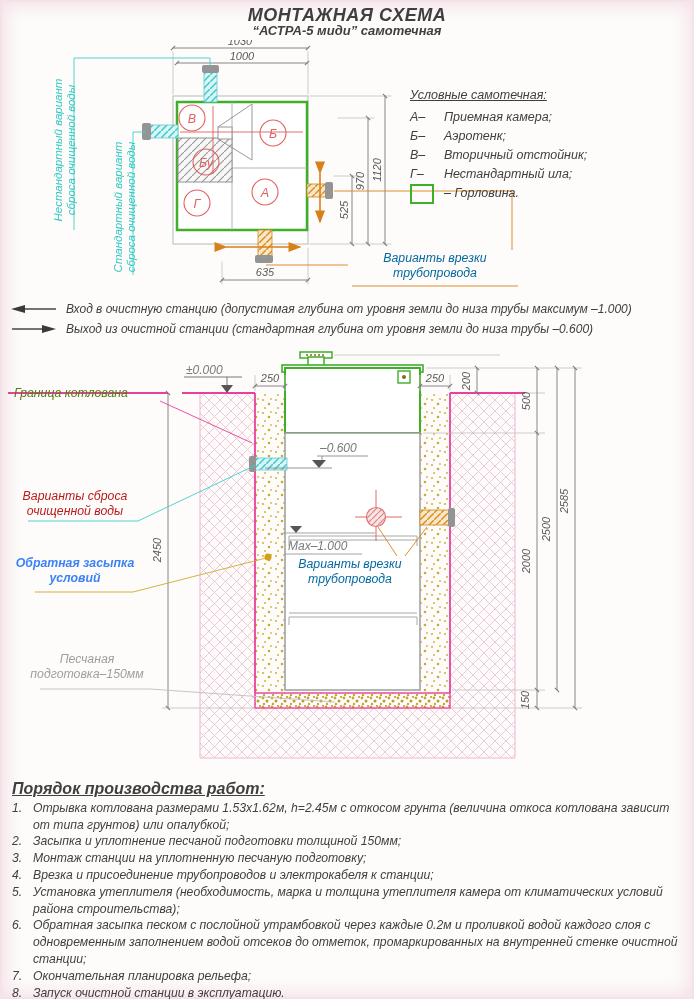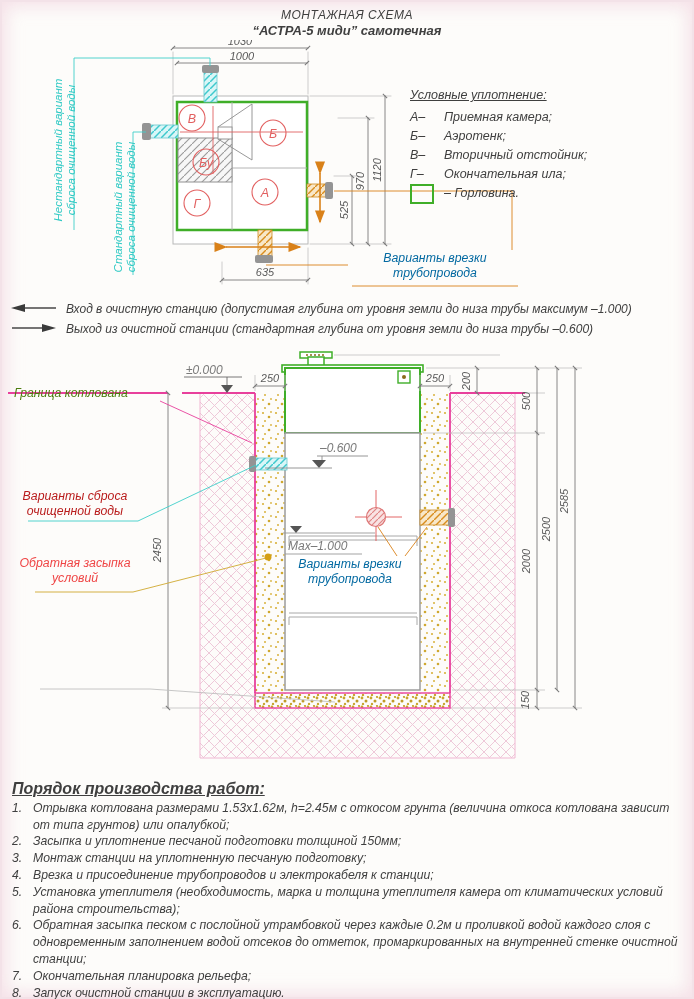--- a/index.html
+++ b/index.html
@@ -1,39 +1,39 @@
 <!DOCTYPE html>
 <html><head>
 <meta charset="utf-8">
 <style>
   html,body{margin:0;padding:0;background:#efe0e5;}
   .page{position:relative;width:694px;height:999px;background:#fdfcfa;overflow:hidden;
         font-family:"Liberation Sans",sans-serif;font-style:italic;color:#3f3f3f;
         box-shadow:inset 0 0 0 2px #f3e2e8, inset 0 0 16px 7px rgba(238,205,218,.55);}
   .abs{position:absolute;}
   .title-block{position:absolute;top:7px;left:0;right:0;text-align:center;line-height:16px;}
-  .title-1{font-size:12px;font-weight:normal;letter-spacing:.5px;}
+  .title-1{font-size:18px;font-weight:bold;letter-spacing:.5px;}
   .title-2{font-size:13px;font-weight:bold;}
   
   .rot-note{position:absolute;width:190px;text-align:center;color:#2fc9c4;font-size:11.5px;line-height:13px;
             transform:rotate(-90deg);transform-origin:center;}
   
   .legend{position:absolute;left:410px;top:88px;font-size:12.5px;}
   .legend-title{text-decoration:underline;margin-bottom:5px;}
   .legend-row{display:flex;align-items:center;height:19px;}
   .legend-key{width:34px;flex:none;}
   .legend-swatch{width:20px;height:16px;border:2px solid #3fae28;margin:2px 10px 0 0;flex:none;}
   
-  .io-row{position:absolute;left:10px;display:flex;font-size:12px;white-space:nowrap;}
+  .io-row{position:absolute;left:10px;display:flex;align-items:center;font-size:12px;white-space:nowrap;}
   .io-text{margin-left:8px;}
   
   .callout{position:absolute;font-size:12.3px;line-height:14.5px;text-align:center;white-space:nowrap;}
   .c-magenta{color:#4d7c0f;}
   .c-cyan{color:#b91c1c;}
-  .c-sand{color:#ef4444;}
+  .c-sand{color:#3b82f6;font-weight:bold;}
   .c-gray{color:#9f9f9f;}
   .c-orange{color:#0369a1;}
   
   .work{position:absolute;left:12px;top:781px;width:672px;font-size:12.2px;line-height:16.8px;}
   .work-title{font-weight:bold;text-decoration:underline;margin-bottom:2px;font-size:16px;}
   .work-row{display:flex;}
   .work-num{width:21px;flex:none;}
   .work-text{flex:1;}
   svg text{font-family:"Liberation Sans",sans-serif;font-style:italic;fill:#5a5a5a;font-size:11px;}
   svg text.lvl{font-size:12px;fill:#7a7a7a;}
@@ -151,36 +151,36 @@
     <div>Стандартный вариант</div>
     <div>сброса очищенной воды</div>
   </div>
 
   <div class="callout c-orange" style="left:348px;top:251px;width:174px">
     <div>Варианты врезки</div>
     <div>трубопровода</div>
   </div>
 
   <div class="legend">
-    <div class="legend-title">Условные уплотнение:</div>
+    <div class="legend-title">Условные самотечная:</div>
     <div class="legend-row">
       <span class="legend-key">А–</span>
       <span>Приемная камера;</span>
     </div>
     <div class="legend-row">
       <span class="legend-key">Б–</span>
       <span>Аэротенк;</span>
     </div>
     <div class="legend-row">
       <span class="legend-key">В–</span>
       <span>Вторичный отстойник;</span>
     </div>
     <div class="legend-row">
       <span class="legend-key">Г–</span>
-      <span>Окончательная ила;</span>
+      <span>Нестандартный ила;</span>
     </div>
     <div class="legend-row">
       <span class="legend-swatch"></span>
       <span>– Горловина.</span>
     </div>
   </div>
 
   <div class="io-row" style="top:302px">
     <svg width="48" height="12">
       <polygon points="1,6 15,2 15,10" fill="#3a3a3a"></polygon>
@@ -351,20 +351,24 @@
 
   <div class="callout c-magenta" style="left:14px;top:386px">Граница котлована</div>
   <div class="callout c-cyan" style="left:8px;top:489px;width:134px">
     <div>Варианты сброса</div>
     <div>очищенной воды</div>
   </div>
   <div class="callout c-sand" style="left:8px;top:556px;width:134px">
     <div>Обратная засыпка</div>
     <div>условий</div>
   </div>
+  <div class="callout c-gray" style="left:16px;top:652px;width:142px">
+    <div>Песчаная</div>
+    <div>подготовка–150мм</div>
+  </div>
   <div class="callout c-orange" style="left:280px;top:557px;width:140px">
     <div>Варианты врезки</div>
     <div>трубопровода</div>
   </div>
 
   <div class="work">
     <div class="work-title">Порядок производства работ:</div>
     <div class="work-row">
       <span class="work-num">1.</span>
       <span class="work-text">Отрывка котлована размерами 1.53х1.62м, h=2.45м с откосом грунта (величина откоса котлована зависит от типа грунтов) или опалубкой;</span>

